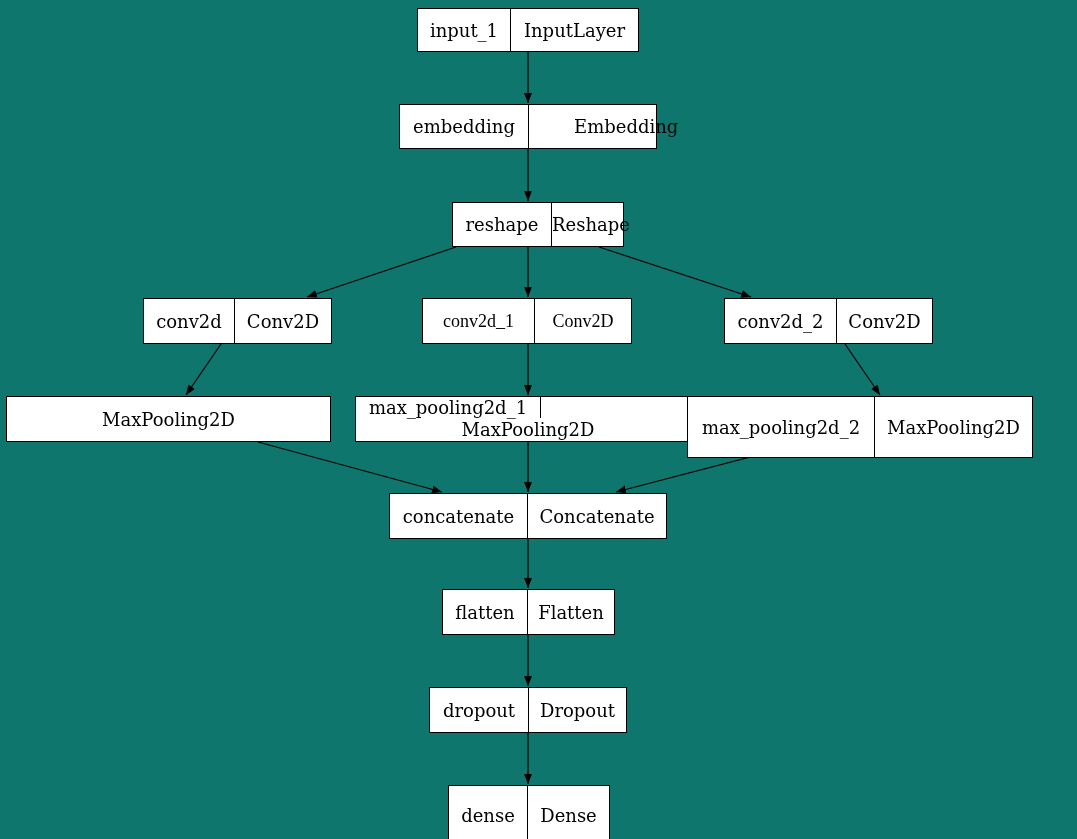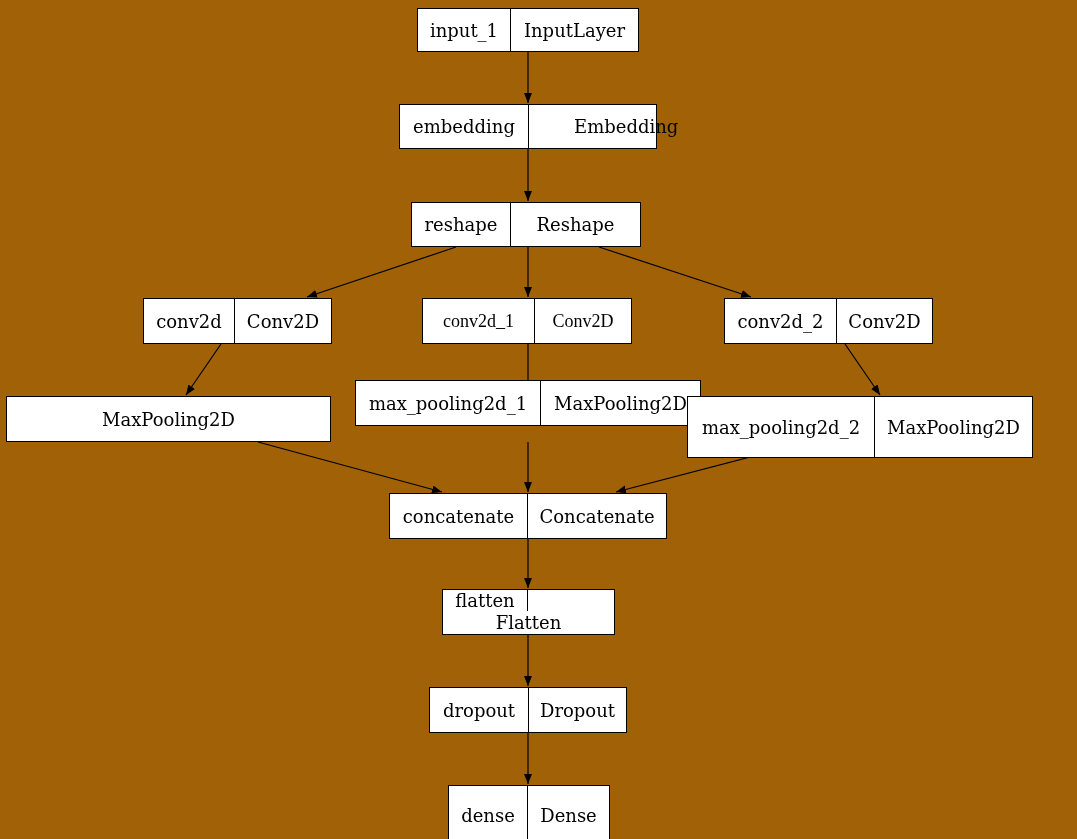--- a/index.html
+++ b/index.html
@@ -4,21 +4,21 @@
 <style>
   html, body {
     margin: 0;
     padding: 0;
     background: #ffffff;
   }
   .canvas {
     position: relative;
     width: 1077px;
     height: 839px;
-    background: #a16207;
+    background: #0f766e;
     font-family: "DejaVu Serif", "Liberation Serif", serif;
     overflow: hidden;
   }
   .edge-layer {
     position: absolute;
     left: 0;
     top: 0;
     width: 1077px;
     height: 839px;
     pointer-events: none;
@@ -77,52 +77,52 @@
   </svg>
 
 <div class="node" style="left: 417px; top: 8px; width: 222px; height: 44px;">
       <div class="cell cell-name" style="width: 93px;">input_1</div>
       <div class="cell cell-type">InputLayer</div>
     </div>
     <div class="node" style="left: 399px; top: 104px; width: 258px; height: 45px; gap: 45px;">
       <div class="cell cell-name" style="width: 129px;">embedding</div>
       <div class="cell cell-type">Embedding</div>
     </div>
-    <div class="node" style="left: 411px; top: 202px; width: 230px; height: 45px;">
+    <div class="node" style="left: 452px; top: 202px; width: 172px; height: 45px;">
       <div class="cell cell-name" style="width: 99px;">reshape</div>
       <div class="cell cell-type">Reshape</div>
     </div>
     <div class="node" style="left: 143px; top: 298px; width: 189px; height: 46px;">
       <div class="cell cell-name" style="width: 91px;">conv2d</div>
       <div class="cell cell-type">Conv2D</div>
     </div>
     <div class="node" style="left: 422px; top: 298px; width: 210px; height: 46px; font-family: Liberation Serif, serif;">
       <div class="cell cell-name" style="width: 112px;">conv2d_1</div>
       <div class="cell cell-type">Conv2D</div>
     </div>
     <div class="node" style="left: 724px; top: 298px; width: 209px; height: 46px;">
       <div class="cell cell-name" style="width: 112px;">conv2d_2</div>
       <div class="cell cell-type">Conv2D</div>
     </div>
     <div class="node" style="left: 6px; top: 396px; width: 325px; height: 46px;">
       <div class="cell cell-type">MaxPooling2D</div>
     </div>
-    <div class="node" style="left: 355px; top: 380px; width: 346px; height: 46px;">
+    <div class="node" style="left: 355px; top: 396px; width: 346px; height: 46px; flex-direction: column;">
       <div class="cell cell-name" style="width: 185px;">max_pooling2d_1</div>
       <div class="cell cell-type">MaxPooling2D</div>
     </div>
     <div class="node" style="left: 687px; top: 396px; width: 346px; height: 62px;">
       <div class="cell cell-name" style="width: 187px;">max_pooling2d_2</div>
       <div class="cell cell-type">MaxPooling2D</div>
     </div>
     <div class="node" style="left: 389px; top: 493px; width: 278px; height: 46px;">
       <div class="cell cell-name" style="width: 138px;">concatenate</div>
       <div class="cell cell-type">Concatenate</div>
     </div>
-    <div class="node" style="left: 442px; top: 589px; width: 173px; height: 46px; flex-direction: column;">
+    <div class="node" style="left: 442px; top: 589px; width: 173px; height: 46px;">
       <div class="cell cell-name" style="width: 85px;">flatten</div>
       <div class="cell cell-type">Flatten</div>
     </div>
     <div class="node" style="left: 429px; top: 687px; width: 198px; height: 46px;">
       <div class="cell cell-name" style="width: 99px;">dropout</div>
       <div class="cell cell-type">Dropout</div>
     </div>
     <div class="node" style="left: 448px; top: 785px; width: 162px; height: 61px;">
       <div class="cell cell-name" style="width: 79px;">dense</div>
       <div class="cell cell-type">Dense</div>

